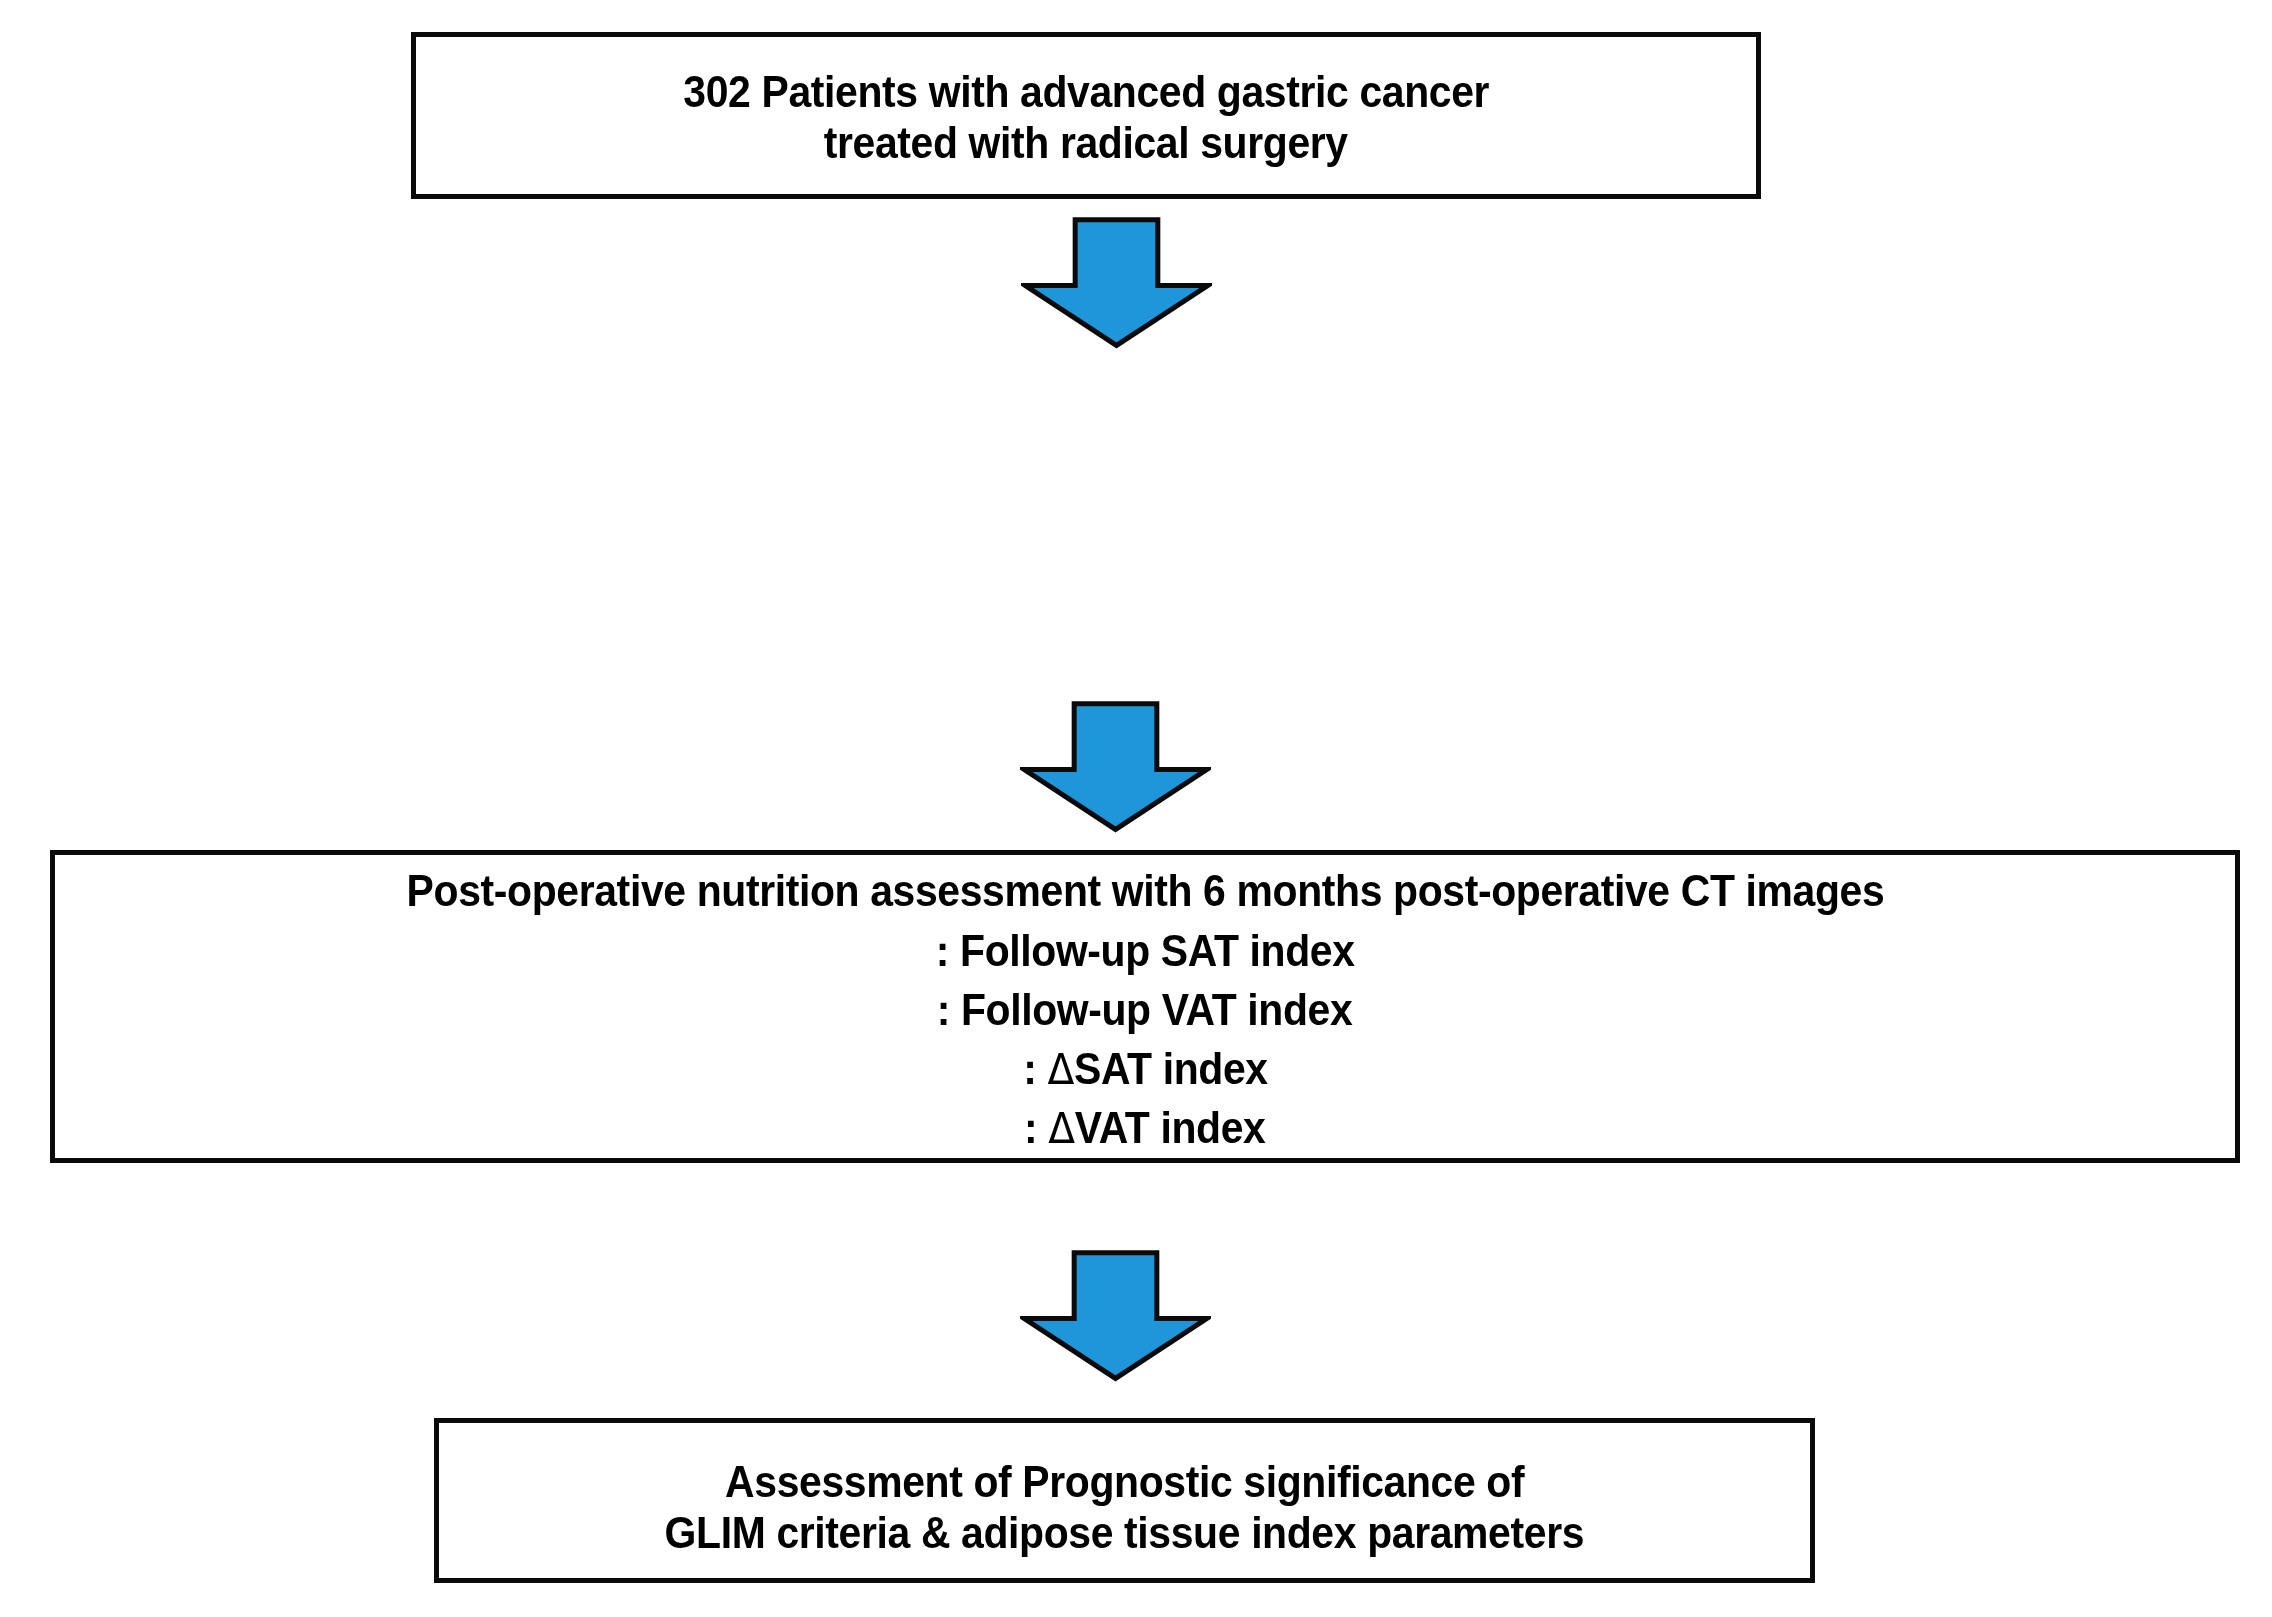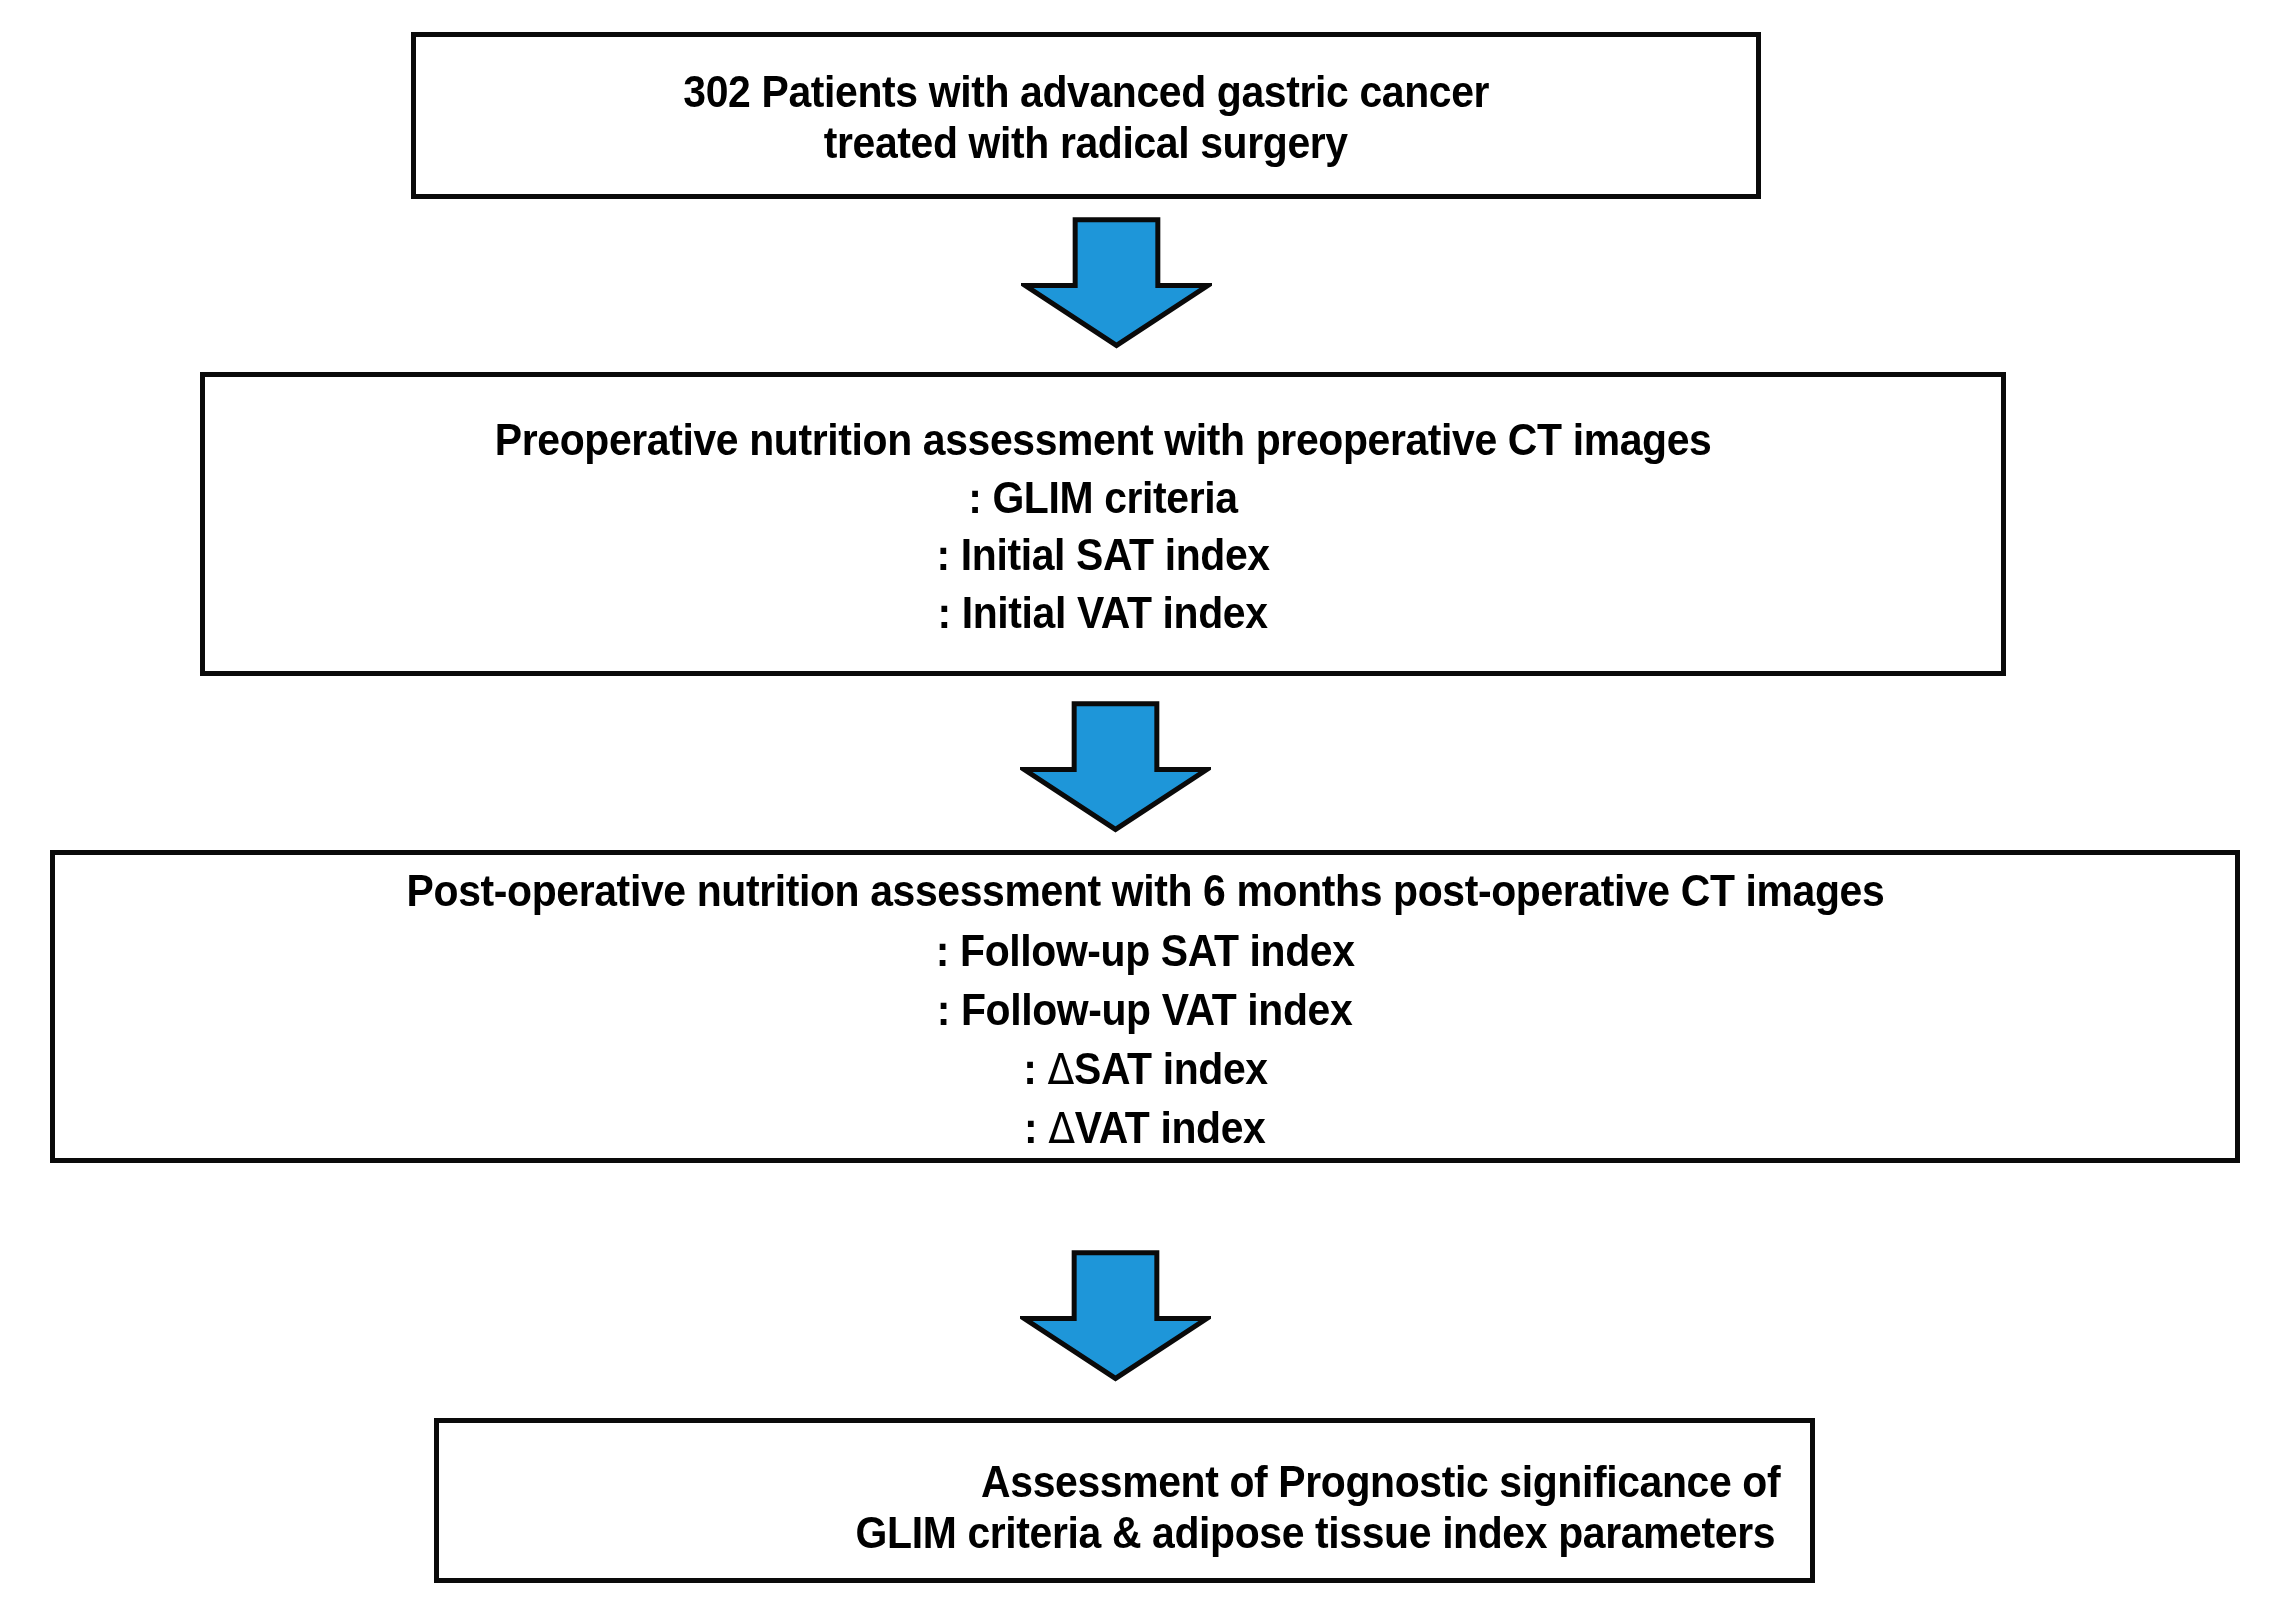--- a/index.html
+++ b/index.html
@@ -69,21 +69,20 @@
   }
   #box-postop .flow-line { margin: 7.1px 0; }
 
   
   #box-outcome {
     left: 434px;
     top: 1418px;
     width: 1381px;
     height: 165px;
     padding-top: 15px;
-    align-items: flex-end;
   }
   #box-outcome .flow-line { margin: 2.9px 0; }
 
   
   .delta {
     font-weight: normal;
     font-family: "DejaVu Sans", sans-serif;
     font-size: 0.96em;
   }
 
@@ -108,26 +107,20 @@
     <div class="flow-line">302 Patients with advanced gastric cancer</div>
     <div class="flow-line">treated with radical surgery</div>
   </div>
 
   <div class="flow-arrow" id="arrow-1">
     <svg viewBox="0 0 268 185" preserveAspectRatio="none">
       <polygon points="76,4 192,4 192,96 262,96 134,180 6,96 76,96" fill="#1e96d9" stroke="#0a0a0a" stroke-width="7" stroke-linejoin="miter"></polygon>
     </svg>
   </div>
 
-  <div class="flow-box" id="box-preop">
-    <div class="flow-line">Preoperative nutrition assessment with preoperative CT images</div>
-    <div class="flow-line">: GLIM criteria</div>
-    <div class="flow-line">: Initial SAT index</div>
-    <div class="flow-line">: Initial VAT index</div>
-  </div>
 
   <div class="flow-arrow" id="arrow-2">
     <svg viewBox="0 0 268 185" preserveAspectRatio="none">
       <polygon points="76,4 192,4 192,96 262,96 134,180 6,96 76,96" fill="#1e96d9" stroke="#0a0a0a" stroke-width="7" stroke-linejoin="miter"></polygon>
     </svg>
   </div>
 
   <div class="flow-box" id="box-postop">
     <div class="flow-line">Post-operative nutrition assessment with 6 months post-operative CT images</div>
     <div class="flow-line">: Follow-up SAT index</div>

